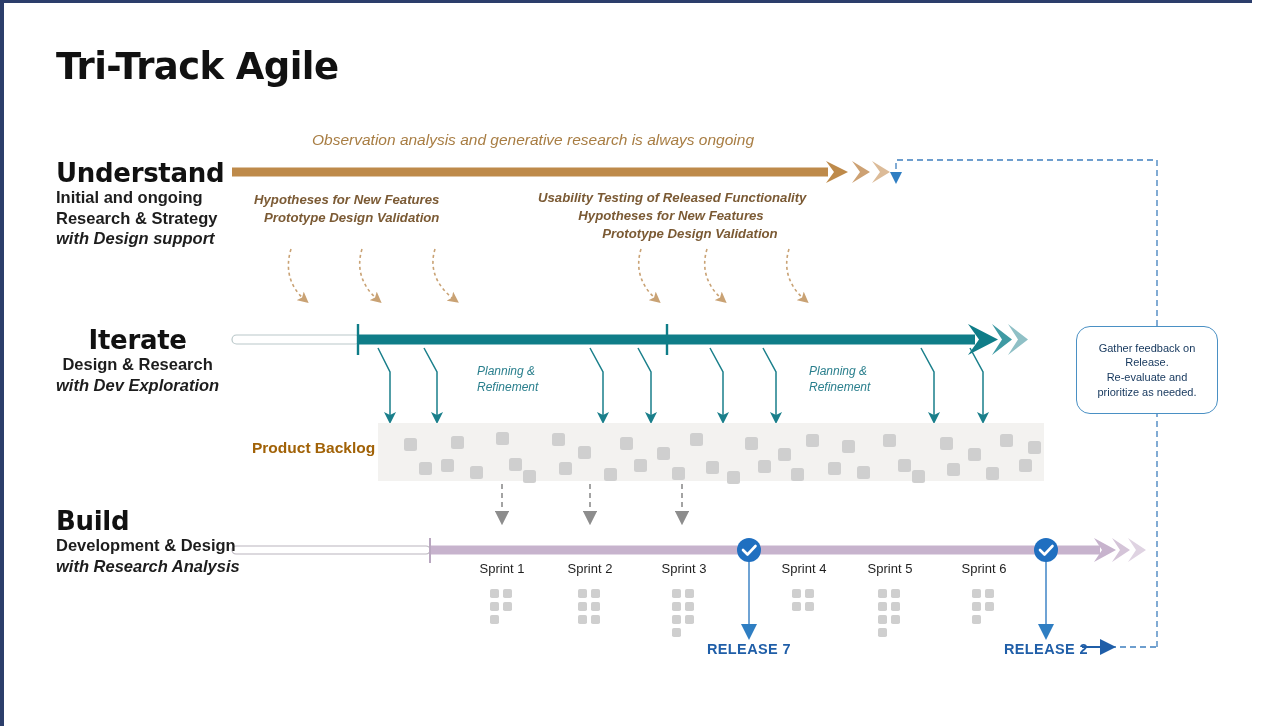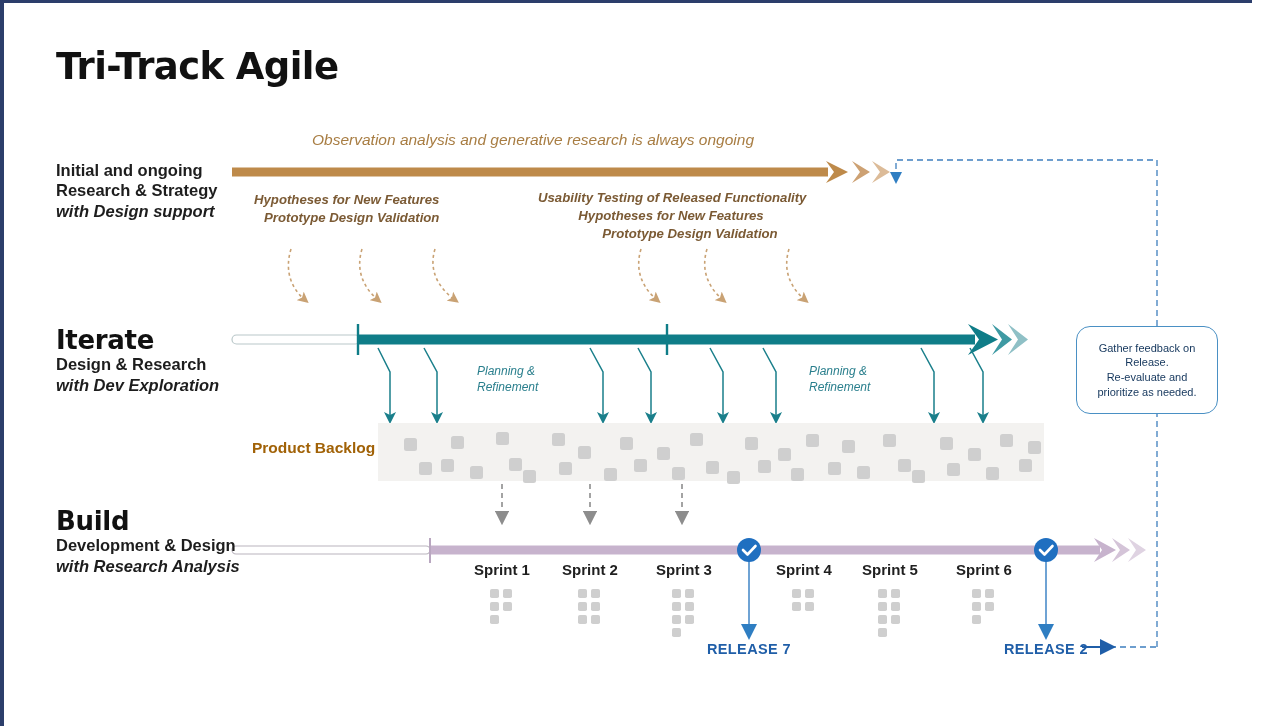--- a/index.html
+++ b/index.html
@@ -63,21 +63,21 @@
   .track-sub {
     font-size: 16.5px;
     color: #1d1d1d;
     line-height: 1.24;
     white-space: nowrap;
     font-weight: bold;
   }
   .track-sub.ital { font-style: italic; }
 
   #head-understand { left: 56px; top: 160px; }
-  #head-iterate    { left: 56px; top: 327px; }
+  #head-iterate    { left: 56px; top: 327px; text-align: center; }
   #head-build      { left: 56px; top: 508px; }
 
   
   #understand-banner {
     position: absolute;
     left: 312px;
     top: 131px;
     font-size: 15.5px;
     font-style: italic;
     color: #a87d43;
@@ -117,24 +117,23 @@
     white-space: nowrap;
   }
 
   
   .sprint-label {
     position: absolute;
     top: 561px;
     width: 90px;
     margin-left: -45px;
     text-align: center;
-    font-size: 15px;
+    font-size: 13px;
     color: #1f1f1f;
     white-space: nowrap;
-    font-weight: bold;
   }
   .release-label {
     position: absolute;
     top: 641px;
     width: 170px;
     margin-left: -85px;
     text-align: center;
     font-size: 14.5px;
     font-weight: bold;
     letter-spacing: 0.4px;
@@ -339,20 +338,21 @@
       <path d="M1157,326 L1157,160 L896,160 L896,172"></path>
       <path d="M1110,647 L1157,647"></path>
     </g>
     <g>
       <path d="M890,172 L902,172 L896,184 Z" fill="#2f7ec2"></path>
       <line x1="1082" y1="647" x2="1108" y2="647" stroke="#1f5ea8" stroke-width="2" marker-end="url(#mk-blue2)"></line>
     </g>
   </svg>
 
   <div class="track-head" id="head-understand">
+    <div class="track-title">Understand</div>
     <div class="track-sub">Initial and ongoing</div>
     <div class="track-sub">Research &amp; Strategy</div>
     <div class="track-sub ital">with Design support</div>
   </div>
 
   <div id="understand-banner">Observation analysis and generative research is always ongoing</div>
 
   <div class="brown-note" id="note-left">
     <div>Hypotheses for New Features</div>
     <div style="text-align:right">Prototype Design Validation</div>

